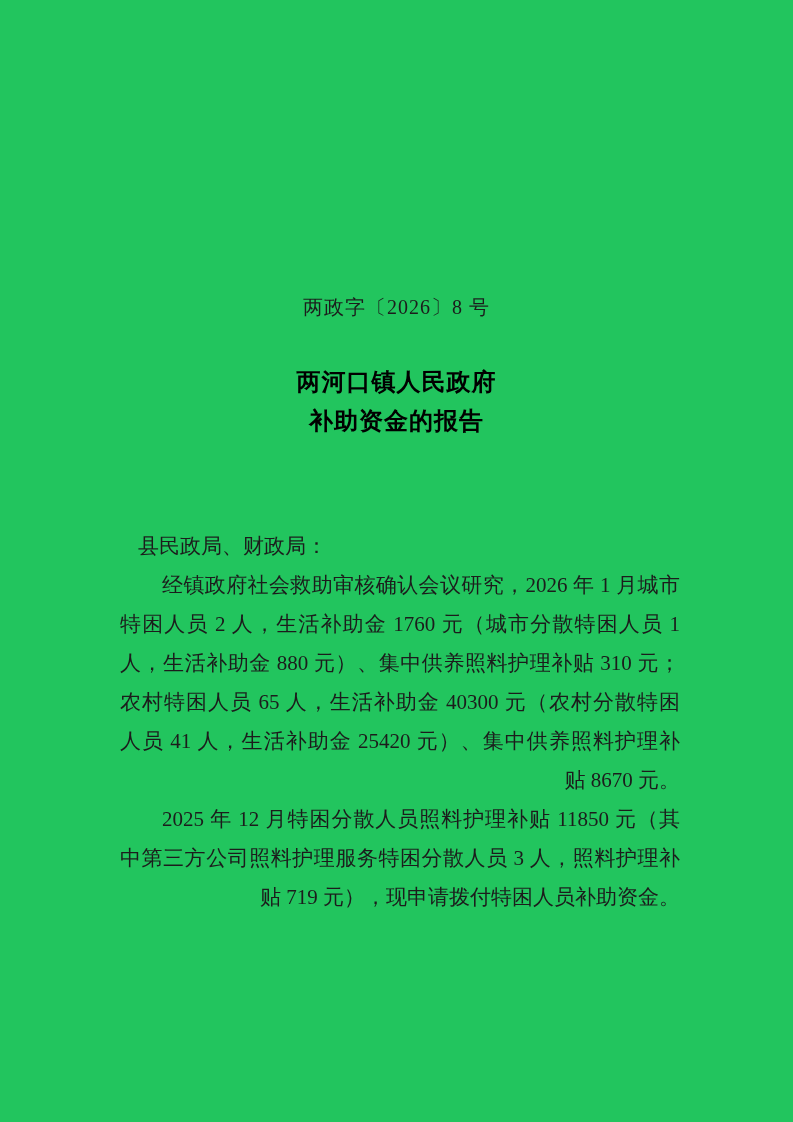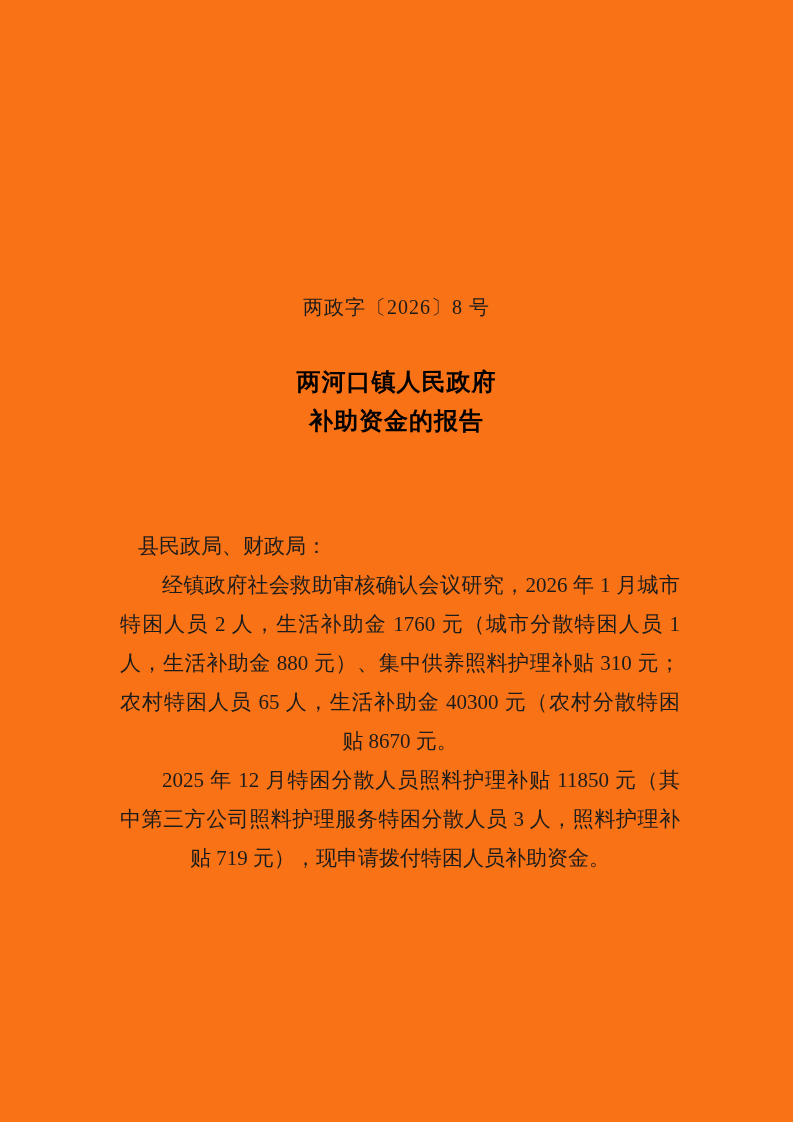--- a/index.html
+++ b/index.html
@@ -6,21 +6,21 @@
     margin: 0;
     padding: 0;
     background: #e8e8e8;
     font-family: "Liberation Serif", "DejaVu Serif", serif;
   }
   .page {
     position: relative;
     width: 793px;
     height: 1122px;
     margin: 0 auto;
-    background: #f97316;
+    background: #22c55e;
     color: #161616;
     overflow: hidden;
   }
   .doc-number {
     position: absolute;
     top: 294px;
     left: 0;
     width: 100%;
     text-align: center;
     font-size: 20px;
@@ -49,21 +49,21 @@
     width: 560px;
     font-size: 21px;
     line-height: 39px;
     color: #1c1c1c;
   }
   .salutation {
     text-align: left;
     margin-left: 18px;
   }
   .body-line {
-    text-align: center;
+    text-align: right;
     white-space: nowrap;
   }
   .body-line.fill {
     white-space: normal;
     text-align: justify;
     text-align-last: justify;
   }
   .body-line.indent {
     text-indent: 2em;
   }
@@ -80,20 +80,21 @@
     <div class="title-line">补助资金的报告</div>
   </div>
 
   <div class="body-block">
     <div class="salutation">县民政局、财政局：</div>
     <div id="paragraphs">
         <div class="body-line indent fill">经镇政府社会救助审核确认会议研究，2026 年 1 月城市</div>
         <div class="body-line fill">特困人员 2 人，生活补助金 1760 元（城市分散特困人员 1</div>
         <div class="body-line fill">人，生活补助金 880 元）、集中供养照料护理补贴 310 元；</div>
         <div class="body-line fill">农村特困人员 65 人，生活补助金 40300 元（农村分散特困</div>
+        <div class="body-line fill">人员 41 人，生活补助金 25420 元）、集中供养照料护理补</div>
         <div class="body-line">贴 8670 元。</div>
         <div class="body-line indent fill">2025 年 12 月特困分散人员照料护理补贴 11850 元（其</div>
         <div class="body-line fill">中第三方公司照料护理服务特困分散人员 3 人，照料护理补</div>
         <div class="body-line">贴 719 元），现申请拨付特困人员补助资金。</div>
       </div>
   </div>
 
 </div>
 
 </body></html>

